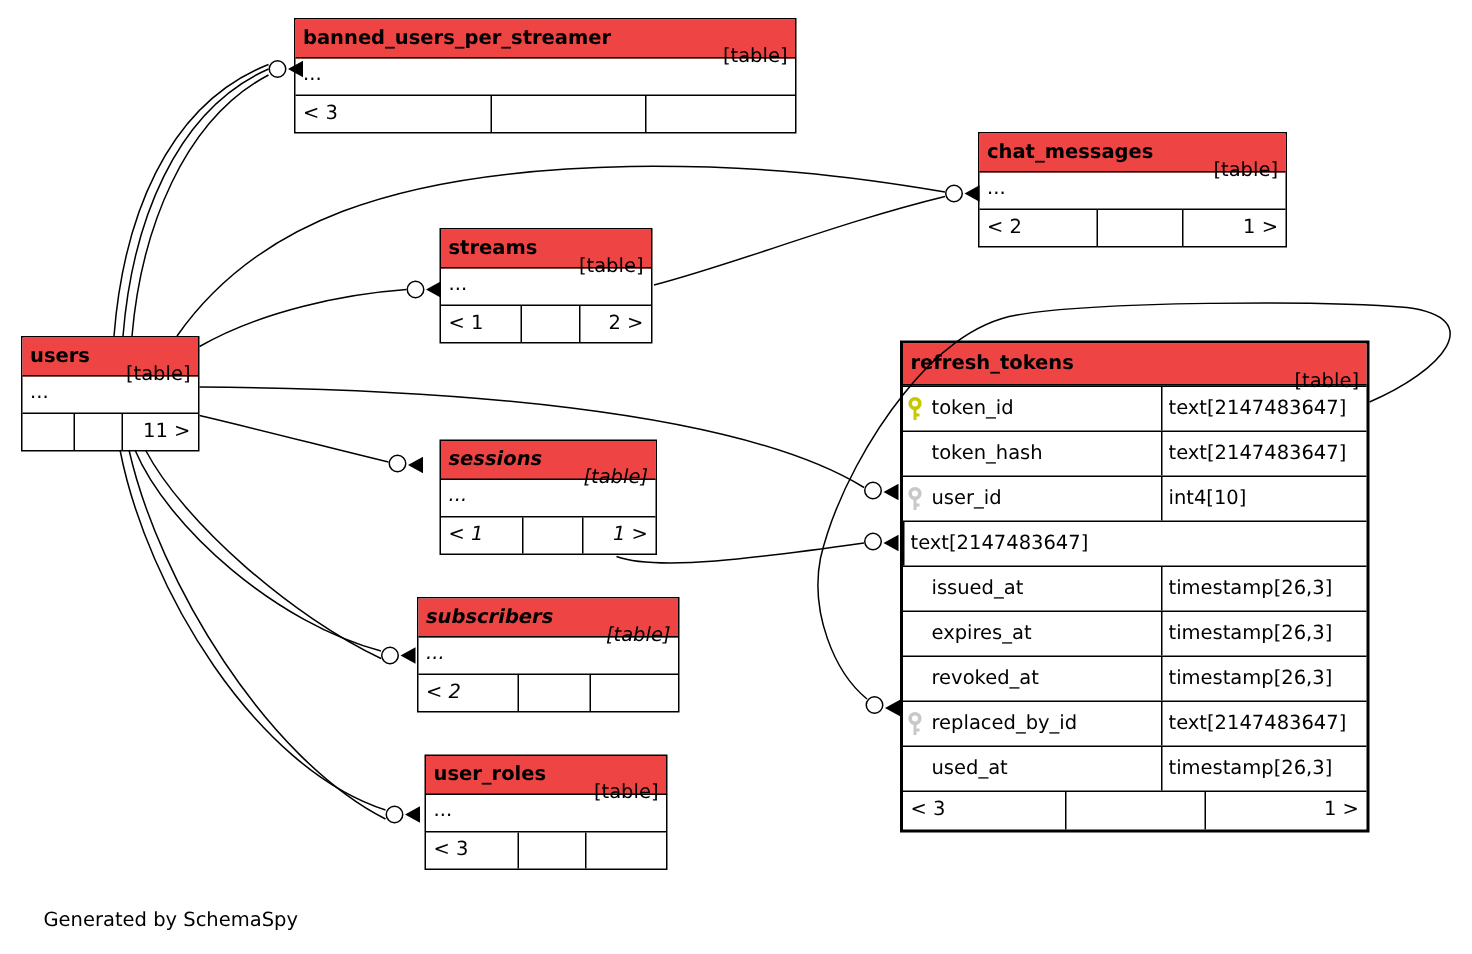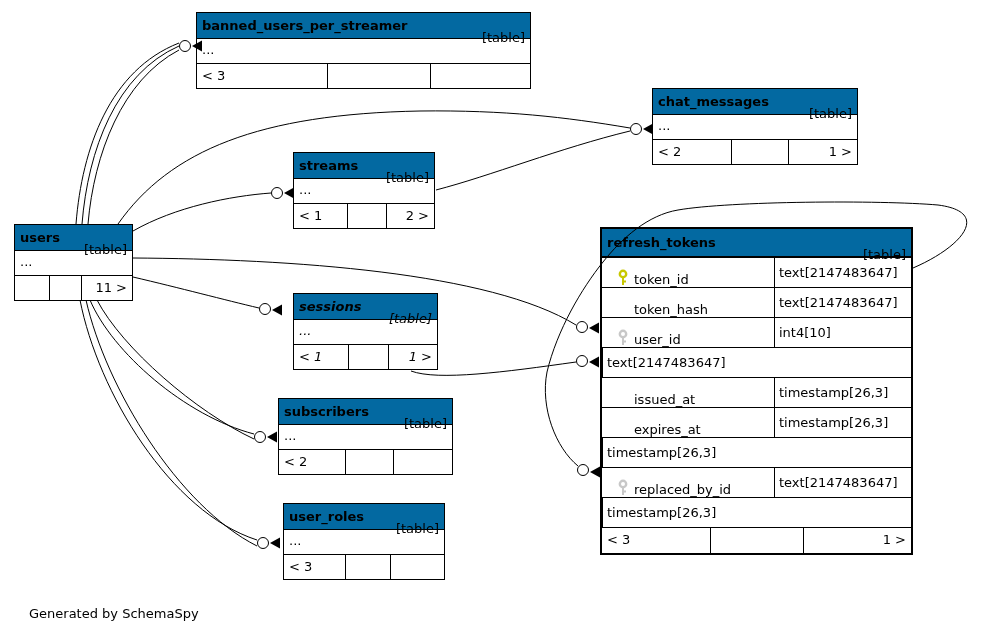--- a/index.html
+++ b/index.html
@@ -8,40 +8,40 @@
     font-family:"DejaVu Sans","Liberation Sans",sans-serif;
     font-size:13px;color:#000;overflow:hidden;
   }
   svg.rel-layer{position:absolute;left:0;top:0;pointer-events:none;z-index:3;}
   .tbox{
     position:absolute;background:#fff;border:1px solid #000;z-index:2;
     box-sizing:border-box;
   }
   .thead{
     display:flex;justify-content:space-between;align-items:center;
-    background:#0369a1;border-bottom:1px solid #000;
+    background:#ef4444;border-bottom:1px solid #000;
     height:25px;padding:0 5px;white-space:nowrap;
   }
   .tname{font-weight:bold;}
   .ttype{margin-left:8px;margin-top:24px;}
   .tbody{height:24px;line-height:22px;padding:0 5px;border-bottom:1px solid #000;}
   .tfoot{display:flex;height:24px;line-height:23px;}
   .tfoot span{display:block;padding:0 5px;box-sizing:border-box;overflow:hidden;}
   .tfoot span:nth-child(2),.tfoot span:nth-child(3){border-left:1px solid #000;}
   .tfoot .r{text-align:right;}
   .c1{width:38%;} .c2{width:28%;} .c3{width:34%;}
   
   .w-banned .c1{width:39%}.w-banned .c2{width:31%}.w-banned .c3{width:30%}
   .w-users .c1{width:29%}.w-users .c2{width:27%}.w-users .c3{width:44%}
   
   .big{border:2.5px solid #000;z-index:2;}
   .big .thead{height:27px;}
   .big .row{display:flex;border-top:1px solid #000;height:29px;align-items:center;}
   .big .row:first-of-type{border-top:none;}
-  .big .cell-name{width:172px;display:flex;align-items:flex-end;padding-left:15px;box-sizing:border-box;height:100%;}
+  .big .cell-name{width:172px;display:flex;align-items:center;padding-left:2px;box-sizing:border-box;height:100%;}
   .big .cell-type{flex:1;border-left:1px solid #000;padding-left:4px;height:100%;display:flex;align-items:center;}
   .big .tfoot{border-top:1px solid #000;height:25px;line-height:24px;}
   .big .c1{width:35%}.big .c2{width:30%}.big .c3{width:35%}
   .key{width:17px;height:18px;display:inline-flex;align-items:center;flex:0 0 17px;}
   .key.pk{color:#c8c800;}
   .key.fk{color:#c8c8c8;}
   .credit{position:absolute;left:18px;top:606px;font-size:13px;z-index:2;margin-left:11px;}
 </style>
 </head>
 <body>
@@ -156,21 +156,21 @@
       <span class="ttype">[table]</span>
     </div>
     <div class="tbody">...</div>
     <div class="tfoot">
       <span class="c1">&lt; 1</span>
       <span class="c2"></span>
       <span class="c3 r">1 &gt;</span>
     </div>
   </div>
 
-  <div class="tbox" style="left:278px;top:398px;width:175px;">
+  <div class="tbox" style="left:278px;top:398px;width:175px;font-style:italic;">
     <div class="thead">
       <span class="tname">subscribers</span>
       <span class="ttype">[table]</span>
     </div>
     <div class="tbody">...</div>
     <div class="tfoot">
       <span class="c1">&lt; 2</span>
       <span class="c2"></span>
       <span class="c3 r"></span>
     </div>
@@ -246,35 +246,47 @@
     <div class="row">
       <div class="cell-name">
         <span class="key" style="visibility: hidden;">
             <svg width="12" height="18" viewBox="0 0 12 18"></svg>
           </span>
         <span>expires_at</span>
       </div>
       <div class="cell-type">timestamp[26,3]</div>
     </div>
     <div class="row">
+      <div class="cell-name">
+        <span class="key" style="visibility: hidden;">
+            <svg width="12" height="18" viewBox="0 0 12 18"></svg>
+          </span>
+        <span>revoked_at</span>
+      </div>
       <div class="cell-type">timestamp[26,3]</div>
     </div>
     <div class="row">
       <div class="cell-name">
         <span class="key fk">
             <svg width="12" height="18" viewBox="0 0 12 18">
               <circle cx="6" cy="5" r="3.2" fill="none" stroke="currentColor" stroke-width="2.4"></circle>
               <path d="M6 8.4 L6 16 M6 12.6 L9 12.6" stroke="currentColor" stroke-width="2" fill="none"></path>
             </svg>
           </span>
         <span>replaced_by_id</span>
       </div>
       <div class="cell-type">text[2147483647]</div>
     </div>
     <div class="row">
+      <div class="cell-name">
+        <span class="key" style="visibility: hidden;">
+            <svg width="12" height="18" viewBox="0 0 12 18"></svg>
+          </span>
+        <span>used_at</span>
+      </div>
       <div class="cell-type">timestamp[26,3]</div>
     </div>
 
     <div class="tfoot">
       <span class="c1">&lt; 3</span>
       <span class="c2"></span>
       <span class="c3 r">1 &gt;</span>
     </div>
   </div>
 

